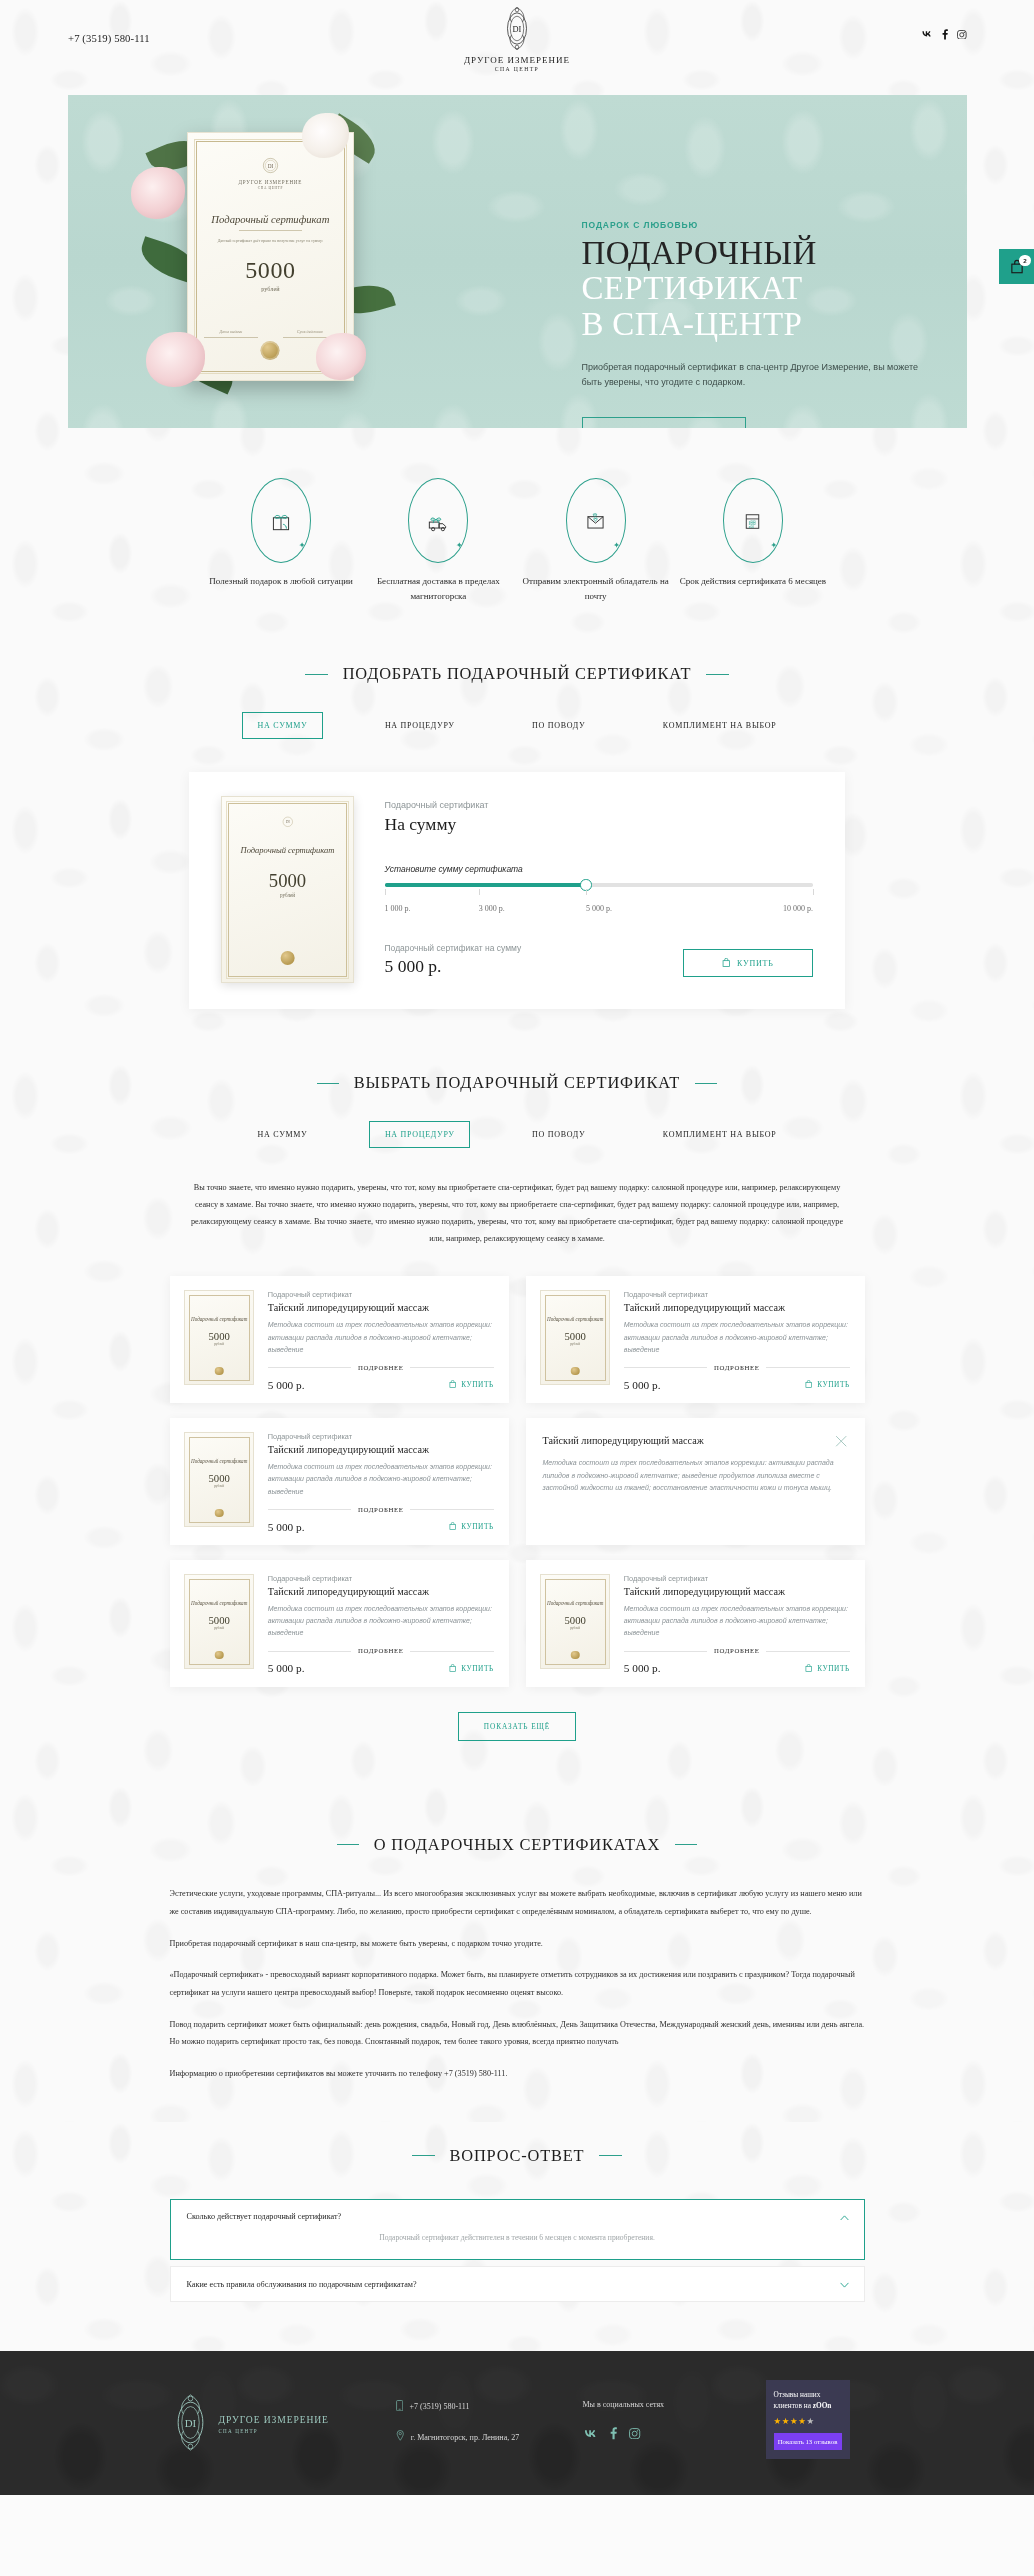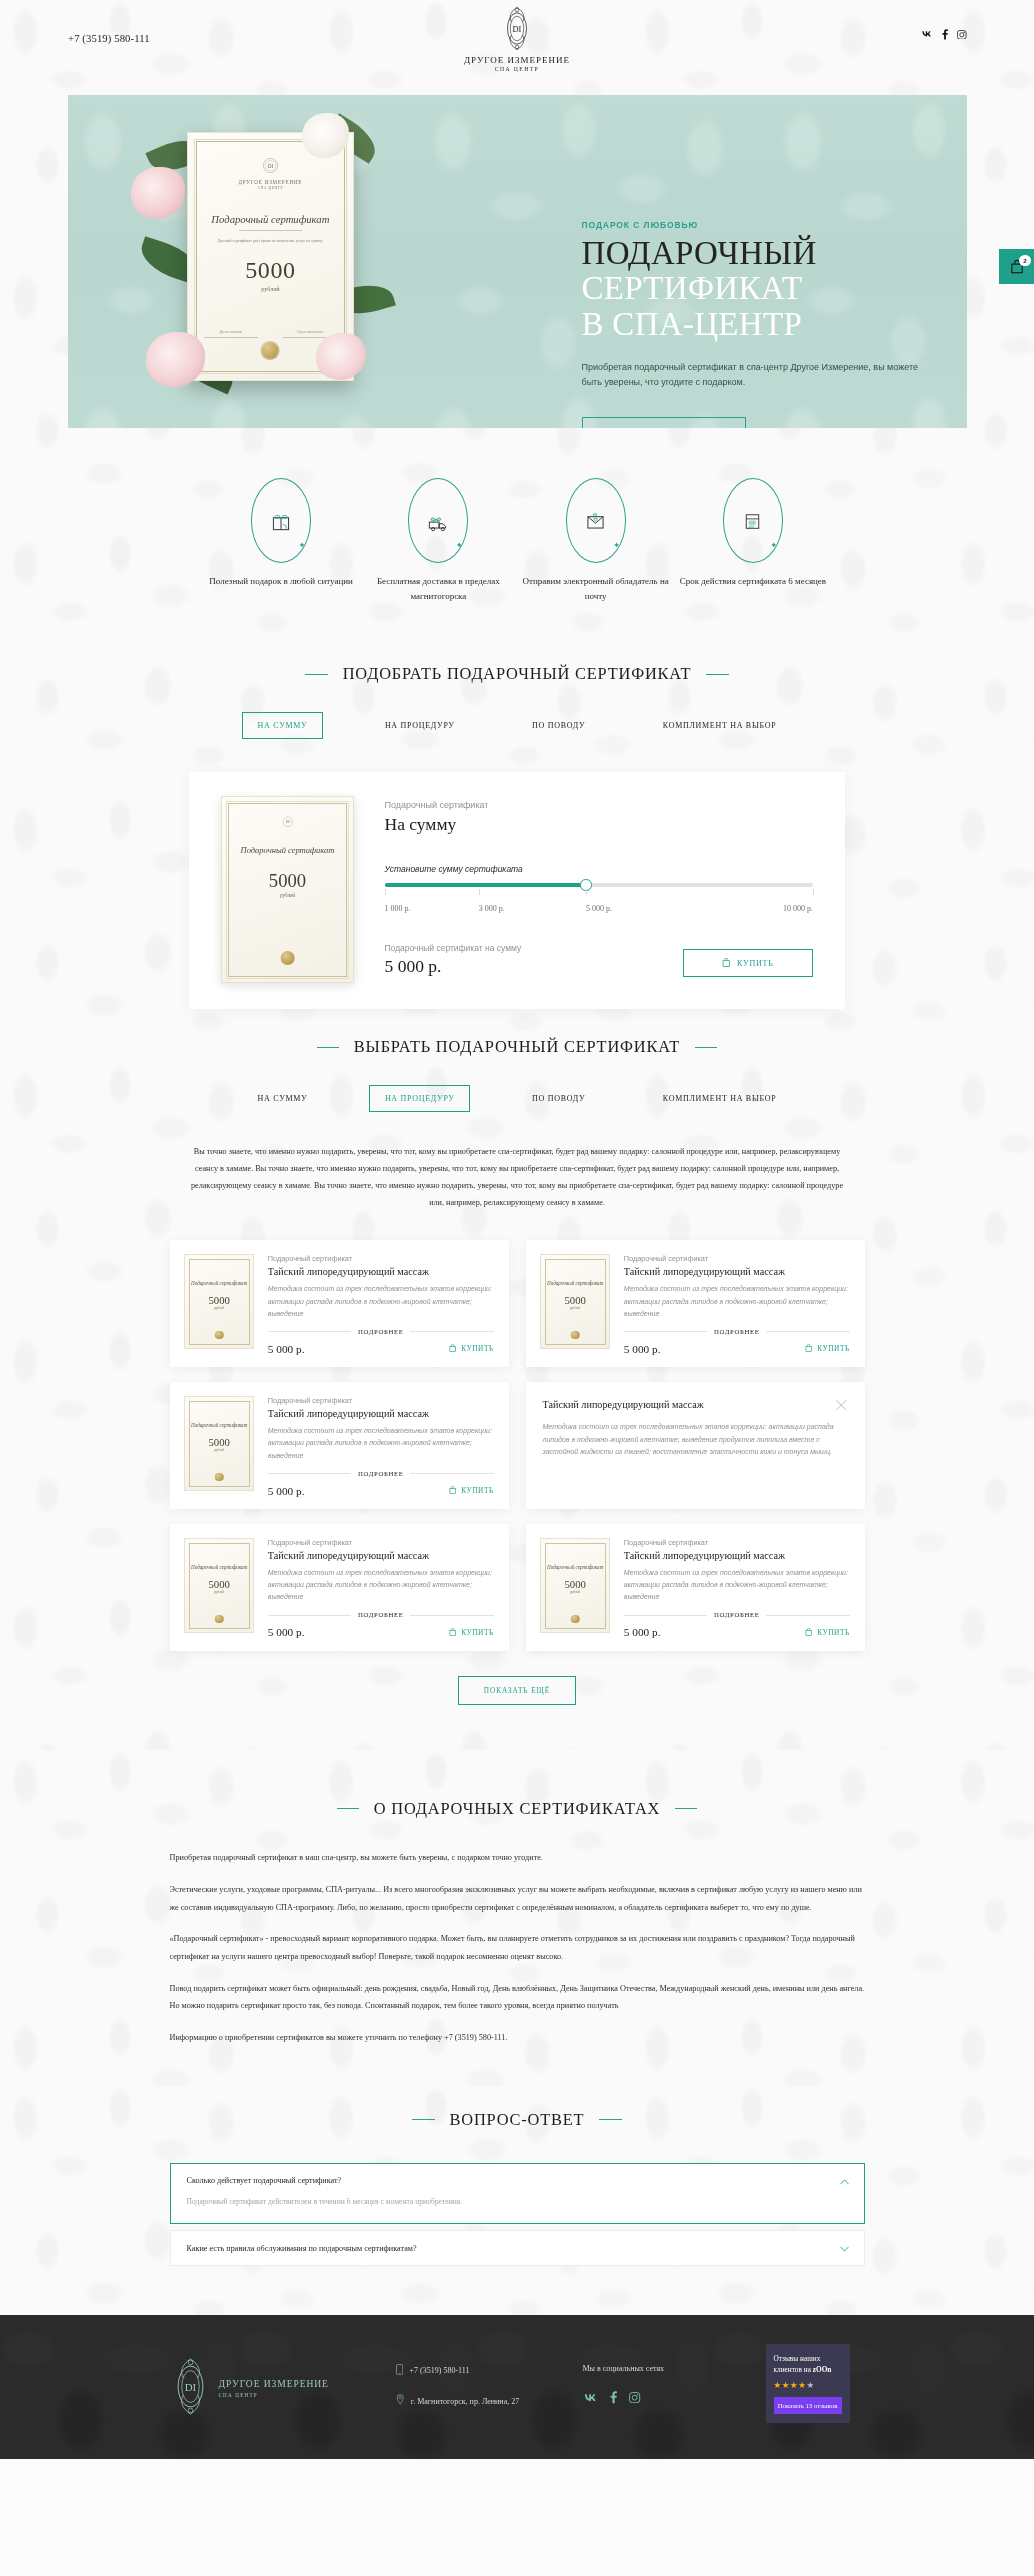--- a/index.html
+++ b/index.html
@@ -208,21 +208,21 @@
   .ac-foot { display:flex; align-items:flex-end; justify-content:space-between; margin-top: 27px; }
   .price-kick { font-size: 8.5px; color:#8d9597; }
   .price-big { font-family:"Liberation Serif", serif; font-size: 17.5px; color:#1c1c1c; margin-top: 3.4px; }
   .buy-btn {
     border:0.6px solid #1fa08b; color:#1fa08b; background:#fff; cursor:pointer;
     padding: 8.5px 0; width: 130px; display:flex; align-items:center; justify-content:center; gap: 6.2px;
     font-family:"Liberation Serif", serif; font-size:8px; letter-spacing:0.8px;
   }
 
   
-  .choose { margin-top: 28px; }
+  .choose { margin-top: 64px; }
   .choose-lead {
     width: 656px; margin: 32px auto 0; text-align:center;
     font-family:"Liberation Serif", serif; font-size: 8.2px; line-height: 2.05; color:#2f2f2f;
   }
   .grid { width: 695px; margin: 28px auto 0; display:flex; flex-wrap:wrap; gap: 14.7px 17px; }
   .pcard {
     width: 339px; background:#fff; box-shadow: 0 1.7px 10.2px rgba(0,0,0,.06);
     padding: 14.7px 14.7px 12.4px; display:flex; gap: 13.6px; min-height: 112px; position:relative;
   }
   .pc-thumb { flex: 0 0 70px; }
@@ -261,21 +261,21 @@
     font-family:"Liberation Serif", serif; font-size: 8.2px; line-height: 2.1; color:#2d2d2d; margin-top: 14.7px;
   }
   .about .wrap p:first-of-type { margin-top: 30.5px; }
 
   
   .faq { padding: 24px 0 49px; }
   .faq-list { margin-top: 33px; }
   .faq-item { background:#fff; border:0.6px solid #ececec; margin-top: 6.8px; padding: 12.4px 16px 12.4px; position:relative; cursor:pointer; }
   .faq-item.open { border-color:#1fa08b; padding-bottom: 17px; }
   .faq-q { font-family:"Liberation Serif", serif; font-size: 8.2px; color:#1f1f1f; padding-right: 22.6px; }
-  .faq-a { font-family:"Liberation Serif", serif; font-size: 7.6px; color:#a0a6a8; margin-top: 11.3px; }
+  .faq-a { font-family:"Liberation Serif", serif; font-size: 7.6px; color:#a0a6a8; margin-top: 11.3px; text-align: center; }
   .faq-ch { position:absolute; right: 14.7px; top: 12.4px; color:#1fa08b; font-size: 8.5px; }
 
   
   .footer { background:#2b2b2b; position:relative; }
   .footer::before{
     content:""; position:absolute; inset:0; opacity:.55;
     background-image:
       radial-gradient(ellipse 51px 34px at 12% 20%, rgba(255,255,255,0.035) 40%, transparent 66%),
       radial-gradient(ellipse 40px 51px at 34% 62%, rgba(0,0,0,0.25) 40%, transparent 66%),
       radial-gradient(ellipse 62px 28px at 58% 26%, rgba(255,255,255,0.03) 40%, transparent 66%),
@@ -743,22 +743,22 @@
     <button class="more-btn">ПОКАЗАТЬ ЕЩЁ</button>
   </section>
 
   <section class="about damask">
     <div class="sec-title">
       <span class="dash"></span>
       <span>О ПОДАРОЧНЫХ СЕРТИФИКАТАХ</span>
       <span class="dash"></span>
     </div>
     <div class="wrap">
+      <p>Эстетические услуги, уходовые программы, СПА-ритуалы... Из всего многообразия эксклюзивных услуг вы можете выбрать необходимые, включив в сертификат любую услугу из нашего меню или же составив индивидуальную СПА-программу. Либо, по желанию, просто приобрести сертификат с определённым номиналом, а обладатель сертификата выберет то, что ему по душе.</p>
       <p>Приобретая подарочный сертификат в наш спа-центр, вы можете быть уверены, с подарком точно угодите.</p>
-      <p>Эстетические услуги, уходовые программы, СПА-ритуалы... Из всего многообразия эксклюзивных услуг вы можете выбрать необходимые, включив в сертификат любую услугу из нашего меню или же составив индивидуальную СПА-программу. Либо, по желанию, просто приобрести сертификат с определённым номиналом, а обладатель сертификата выберет то, что ему по душе.</p>
       <p>«Подарочный сертификат» - превосходный вариант корпоративного подарка. Может быть, вы планируете отметить сотрудников за их достижения или поздравить с праздником? Тогда подарочный сертификат на услуги нашего центра превосходный выбор! Поверьте, такой подарок несомненно оценят высоко.</p>
       <p>Повод подарить сертификат может быть официальный: день рождения, свадьба, Новый год, День влюблённых, День Защитника Отечества, Международный женский день, именины или день ангела. Но можно подарить сертификат просто так, без повода. Спонтанный подарок, тем более такого уровня, всегда приятно получать</p>
       <p>Информацию о приобретении сертификатов вы можете уточнить по телефону +7 (3519) 580-111.</p>
     </div>
   </section>
 
   <section class="faq damask">
     <div class="sec-title">
       <span class="dash"></span>
       <span>ВОПРОС-ОТВЕТ</span>

